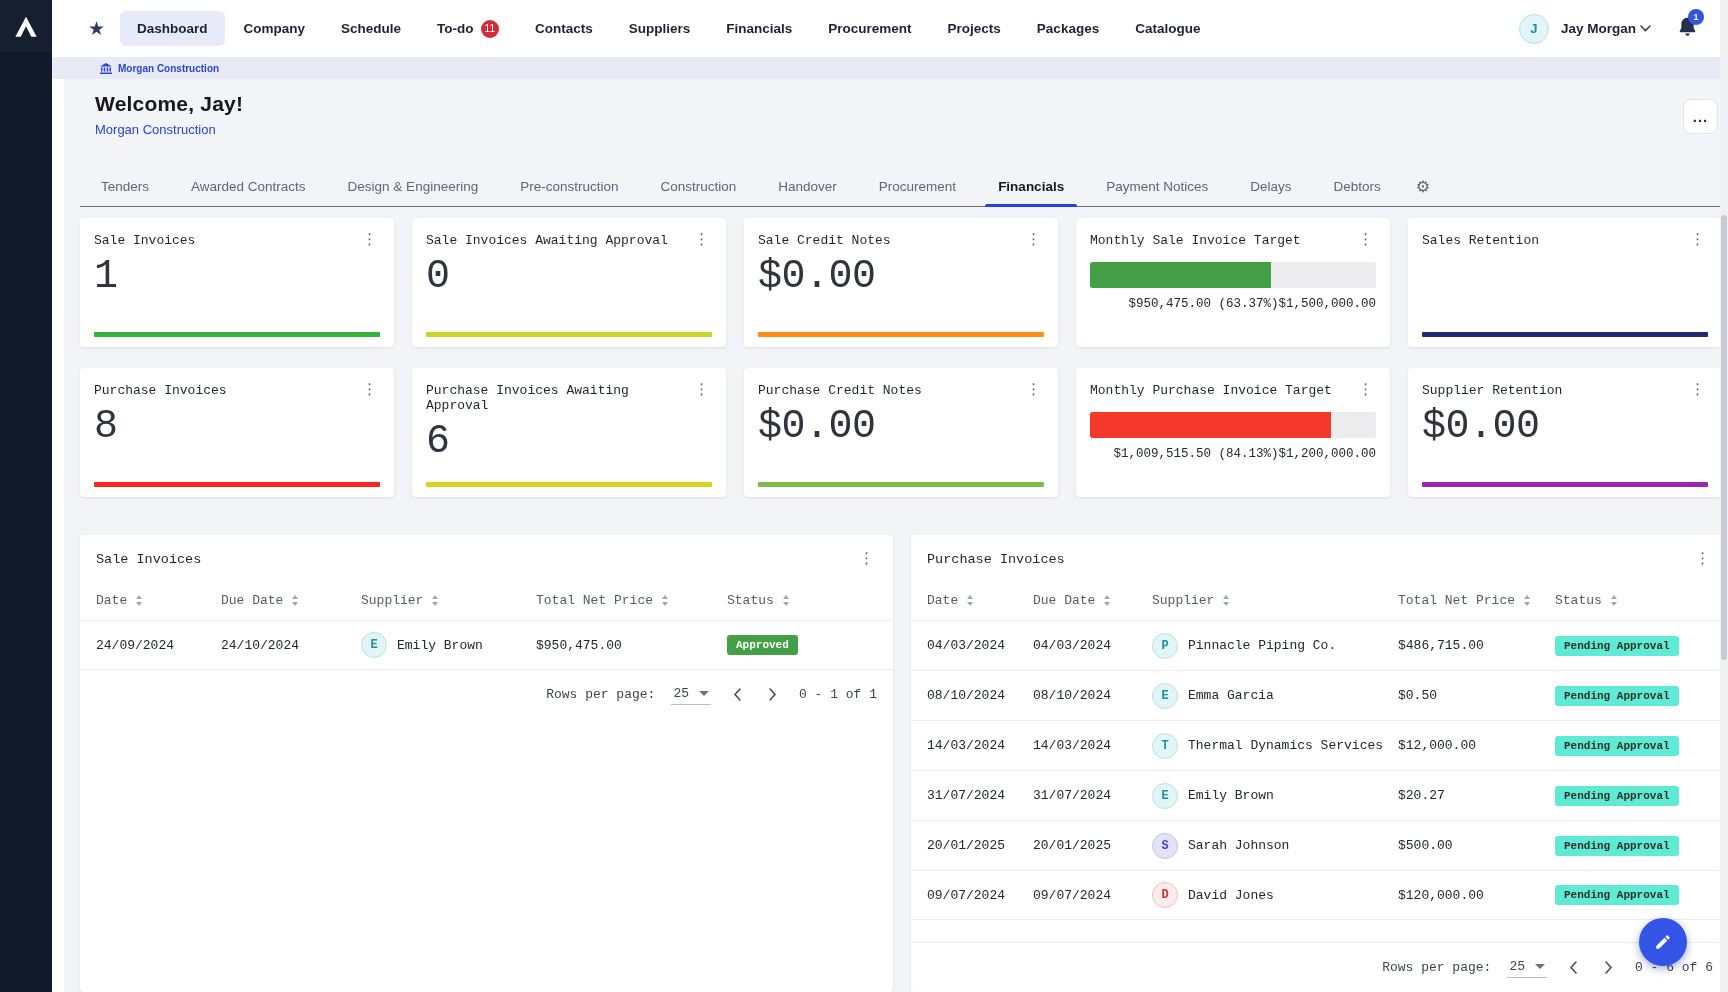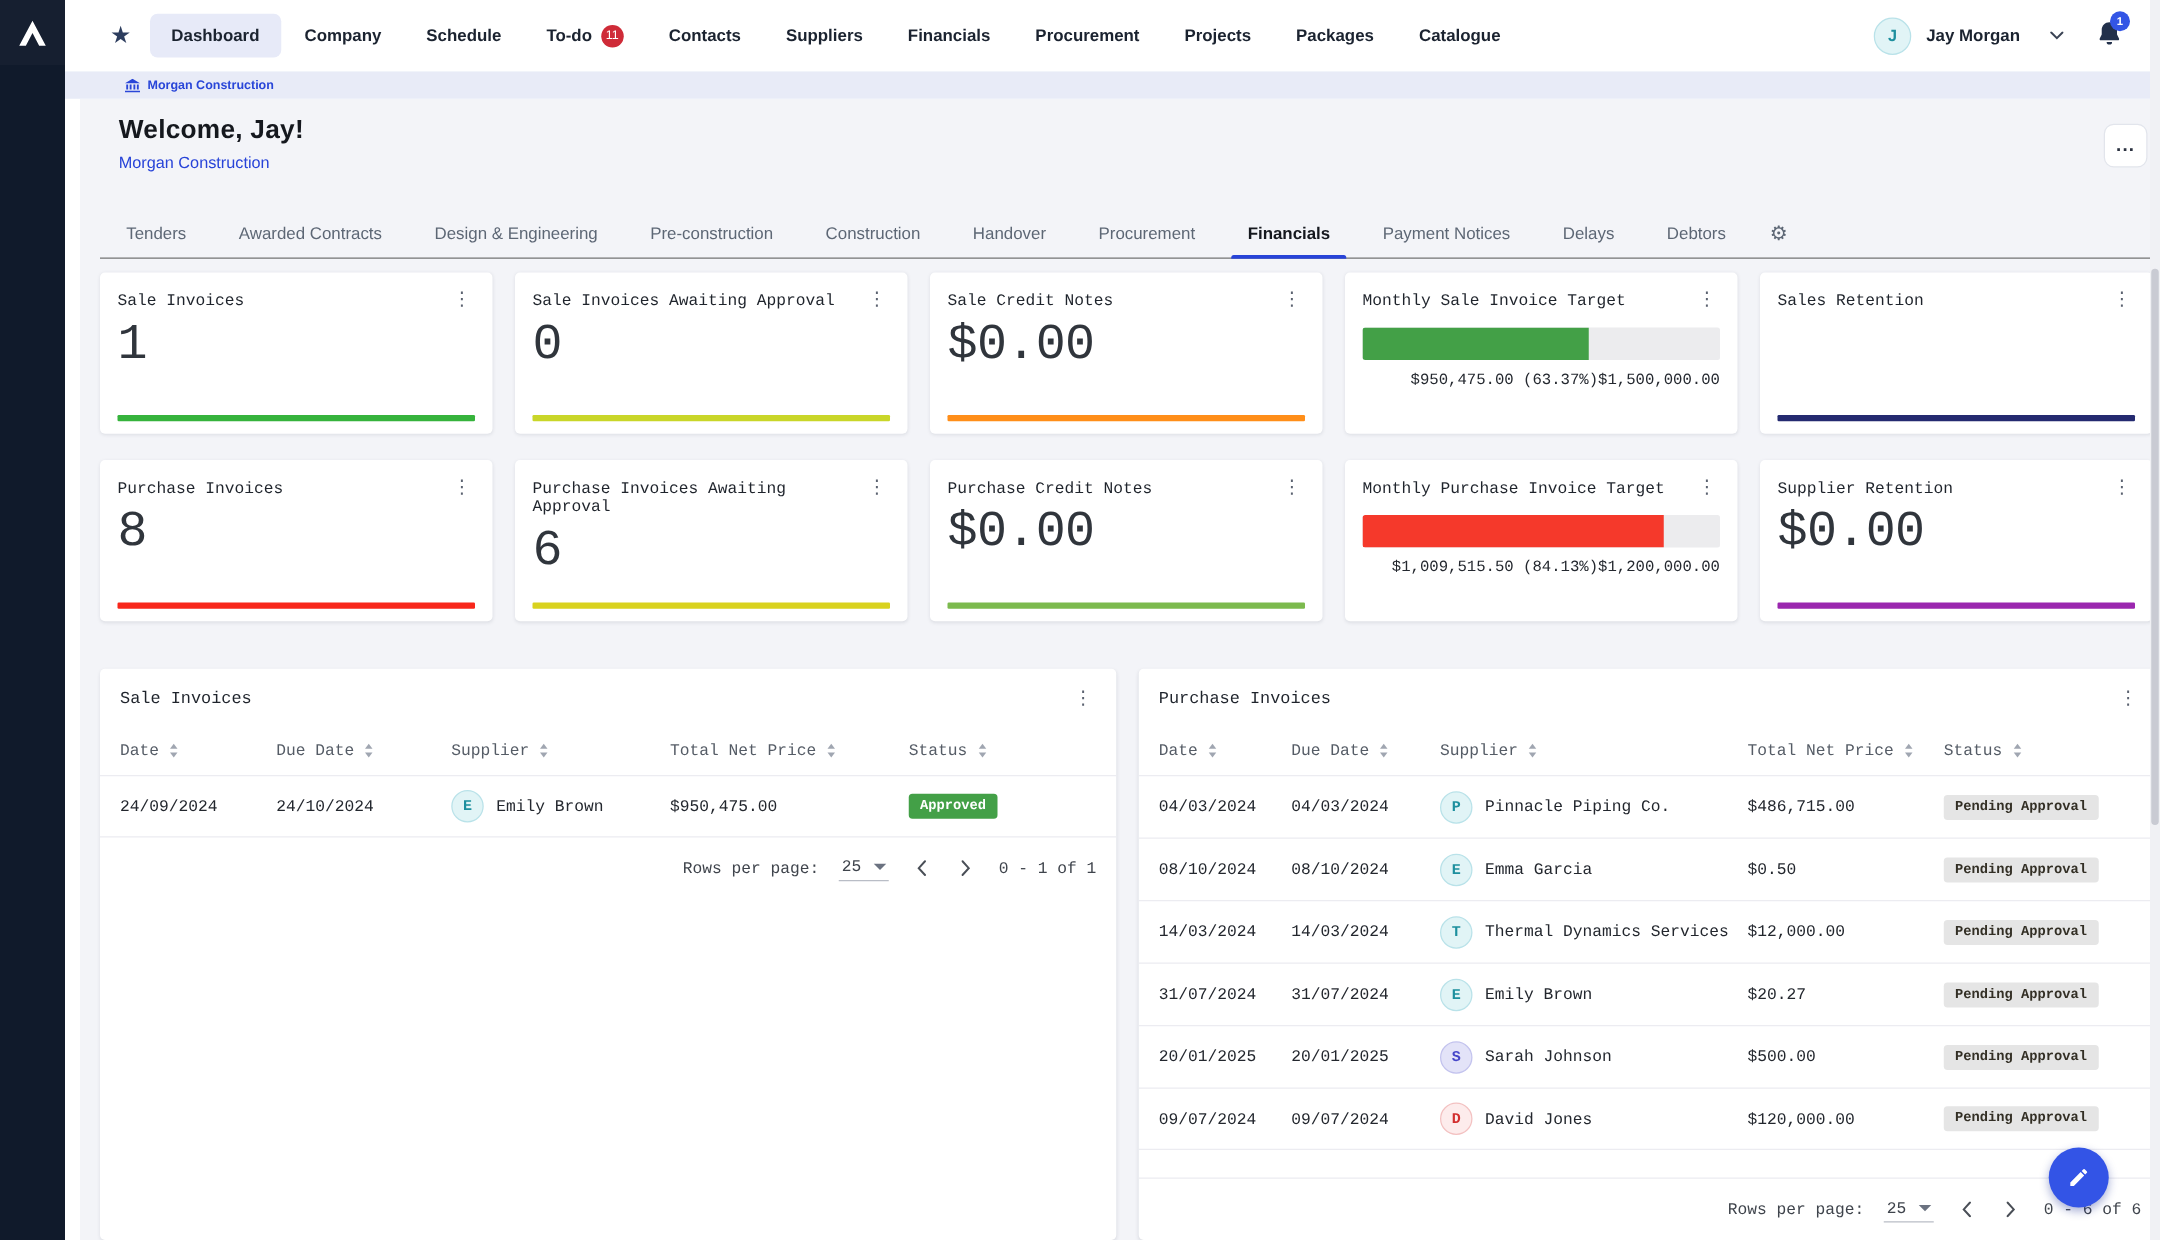--- a/index.html
+++ b/index.html
@@ -12,21 +12,21 @@
 
   
   .topbar { position:absolute; left:52px; top:0; width:1676px; height:57px; background:#fff; display:flex; align-items:center; z-index:4; }
   .star { margin-left:36px; font-size:19px; color:#2d3d5e; cursor:pointer; }
   .nav { display:flex; align-items:center; margin-left:14px; height:100%; }
   .nav-item { display:flex; align-items:center; gap:7px; padding:10px 17px; margin:0 1px; font-size:13.5px; font-weight:600; color:#1b2330; border-radius:6px; cursor:pointer; white-space:nowrap; }
   .nav-item.active { background:#e7eaf8; }
   .nav-badge { min-width:18px; height:18px; border-radius:9px; background:#cf2b38; color:#fff; font-size:10px; font-weight:400; display:flex; align-items:center; justify-content:center; padding:0 4px; }
   .topbar-right { margin-left:auto; margin-right:30px; display:flex; align-items:center; gap:12px; }
   .avatar-sm { width:30px; height:30px; border-radius:50%; background:#e1f4f6; border:1px solid #b9e2e9; color:#1d8f9e; font-size:13px; font-weight:600; display:flex; align-items:center; justify-content:center; }
-  .username { font-size:13.5px; font-weight:600; color:#1b2330; cursor:pointer; display:flex; align-items:center; gap:24px; }
+  .username { font-size:13.5px; font-weight:600; color:#1b2330; cursor:pointer; display:flex; align-items:center; gap:4px; }
   .bell-wrap { position:relative; margin-left:14px; cursor:pointer; }
   .bell-badge { position:absolute; top:-6px; right:-6px; width:16px; height:16px; border-radius:50%; background:#3355e5; color:#fff; font-size:9px; font-weight:700; display:flex; align-items:center; justify-content:center; }
 
   
   .crumb-bar { position:absolute; left:52px; top:57px; width:1676px; height:22px; background:#e8ebf7; display:flex; align-items:center; gap:6px; padding-left:48px; z-index:3; }
   .crumb-label { font-size:10px; font-weight:600; color:#2946d8; cursor:pointer; }
 
   
   .main { position:absolute; left:64px; top:79px; width:1676px; height:913px; background:#f3f4f8; overflow:hidden; }
   .welcome { position:absolute; left:31px; top:13px; }
@@ -70,21 +70,21 @@
   .cell-sup { display:flex; align-items:center; gap:10px; }
   .avatar-xs { width:26px; height:26px; border-radius:50%; flex:none; display:flex; align-items:center; justify-content:center; font-size:12px; font-weight:600; }
   .av-teal   { background:#e1f4f6; border:1px solid #b9e2e9; color:#1d8f9e; }
   .av-purple { background:#e3e3f8; border:1px solid #c3c3ee; color:#4646c9; }
   .av-red    { background:#fdecec; border:1px solid #f3c1c1; color:#d32f2f; }
   
   .s-date{width:125px}.s-due{width:140px}.s-sup{width:175px}.s-price{width:191px}.s-status{flex:1}
   .p-date{width:106px}.p-due{width:119px}.p-sup{width:246px}.p-price{width:157px}.p-status{flex:1}
   .badge { display:inline-block; padding:4px 9px; border-radius:3px; font-size:11px; font-weight:600; white-space:nowrap; }
   .badge-approved { background:#43a047; color:#fff; }
-  .badge-pending  { background:#e5e5e5; color:#332f25; }
+  .badge-pending  { background:#5eead4; color:#332f25; }
   .pagination { display:flex; justify-content:flex-end; align-items:center; gap:16px; padding:14px 16px; font-size:13px; color:#3f444c; }
   .pagination.bottom { margin-top:auto; border-top:1px solid #ececf1; }
   .pp-select { display:flex; align-items:center; gap:10px; border-bottom:1px solid #b9bdc6; padding:2px 2px 3px; cursor:pointer; }
   .caret-down { width:0; height:0; border-left:5px solid transparent; border-right:5px solid transparent; border-top:5px solid #6b7280; }
   .pg-btn { display:flex; align-items:center; padding:2px 6px; cursor:pointer; }
 
   
   .fab { position:absolute; left:1639px; top:918px; width:48px; height:48px; border-radius:50%; background:#3354e6; display:flex; align-items:center; justify-content:center; box-shadow:0 3px 8px rgba(30,50,150,.4); cursor:pointer; z-index:9; }
 
   

